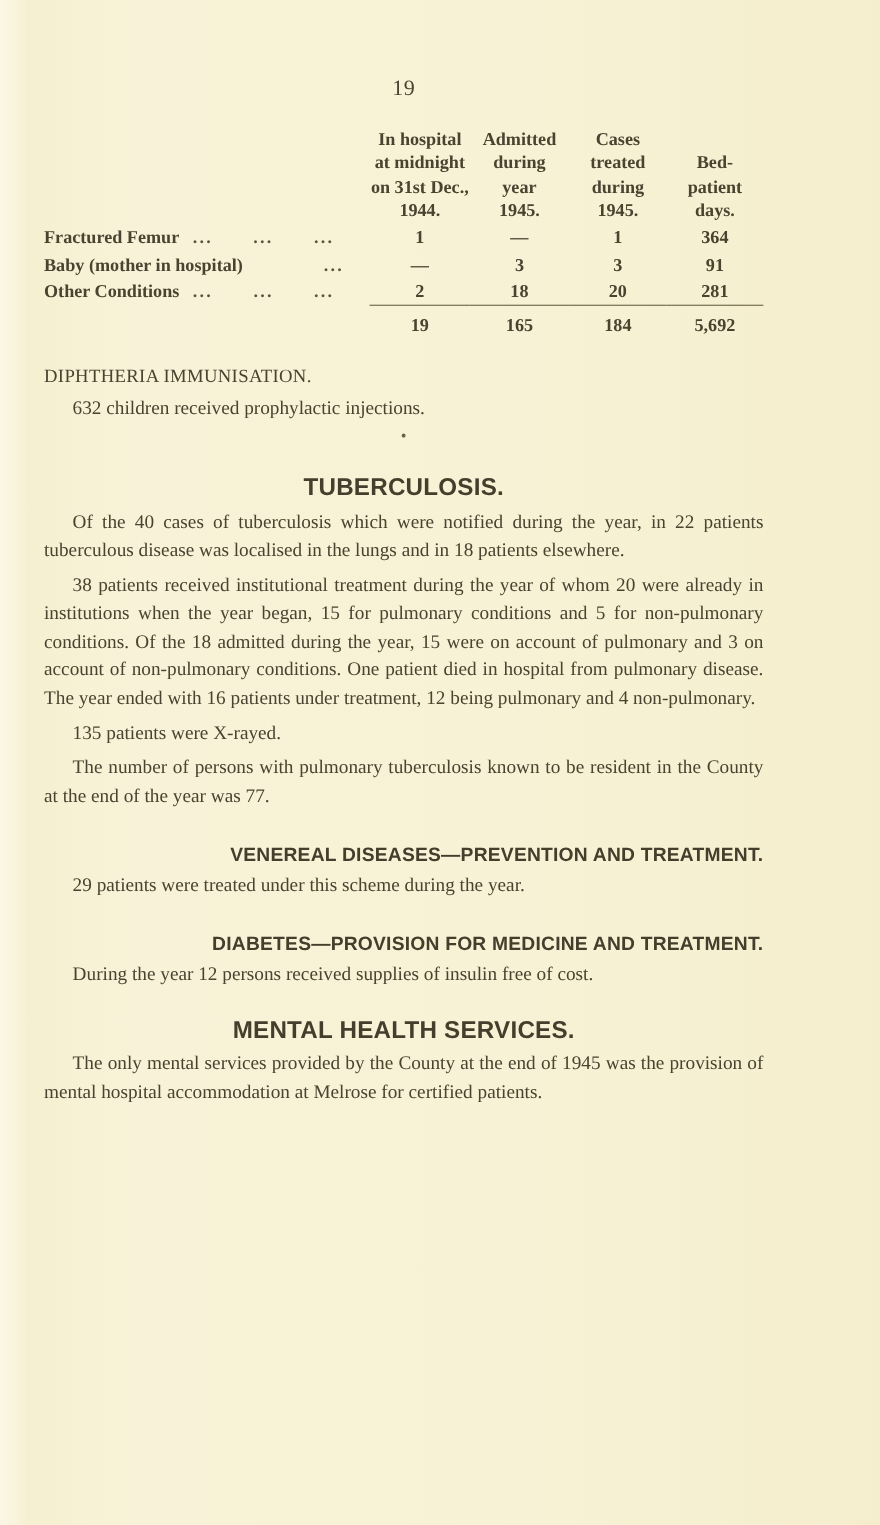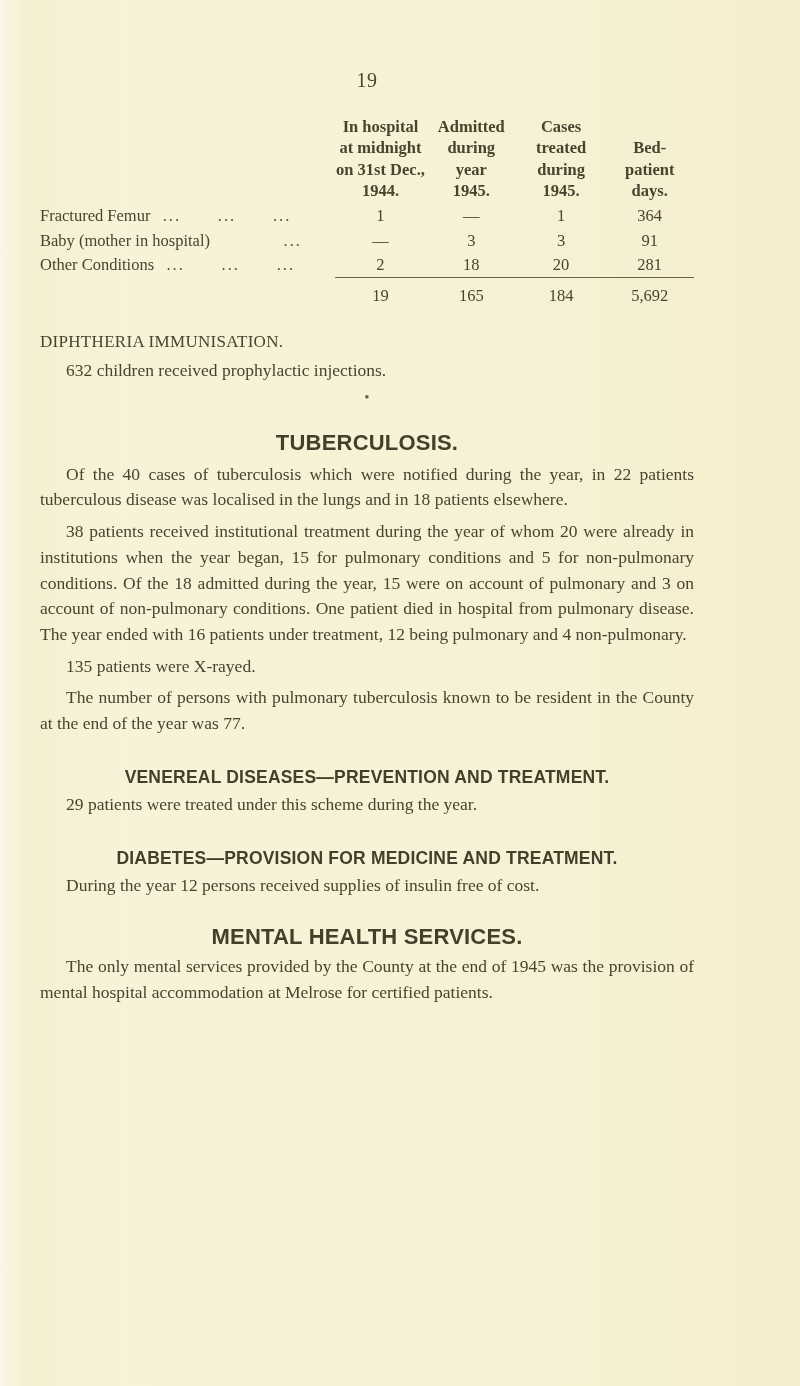--- a/index.html
+++ b/index.html
@@ -52,20 +52,21 @@
     padding: 0 0 2px 0;
     line-height: 1.30;
     white-space: pre-line;
     margin-left: 20px;
   }
   .stats-table th.rowlabel-head { width: 300px; }
   .stats-table col.c-num { width: 95px; }
   .stats-table td {
     padding: 1.5px 0;
     line-height: 1.30;
+    font-weight: bold;
   }
   .stats-table td.rowlabel {
     text-align: left;
     white-space: nowrap;
     padding-right: 4px;
   }
   .stats-table td.num {
     text-align: center;
   }
   .leader {
@@ -95,21 +96,21 @@
     font-size: 22px;
     text-align: center;
     margin: 26px 0 0 0;
     letter-spacing: .2px;
     color: #453e2c;
   }
   h2.sec-bold-left {
     font-family: "Liberation Sans", "DejaVu Sans", sans-serif;
     font-weight: bold;
     font-size: 17.5px;
-    text-align: center;
+    text-align: right;
     margin: 30px 0 0 0;
     letter-spacing: .2px;
     color: #453e2c;
   }
   p.body {
     font-size: 17.5px;
     line-height: 1.47;
     margin: 6px 0 0 0;
     text-align: justify;
     text-indent: 26px;

